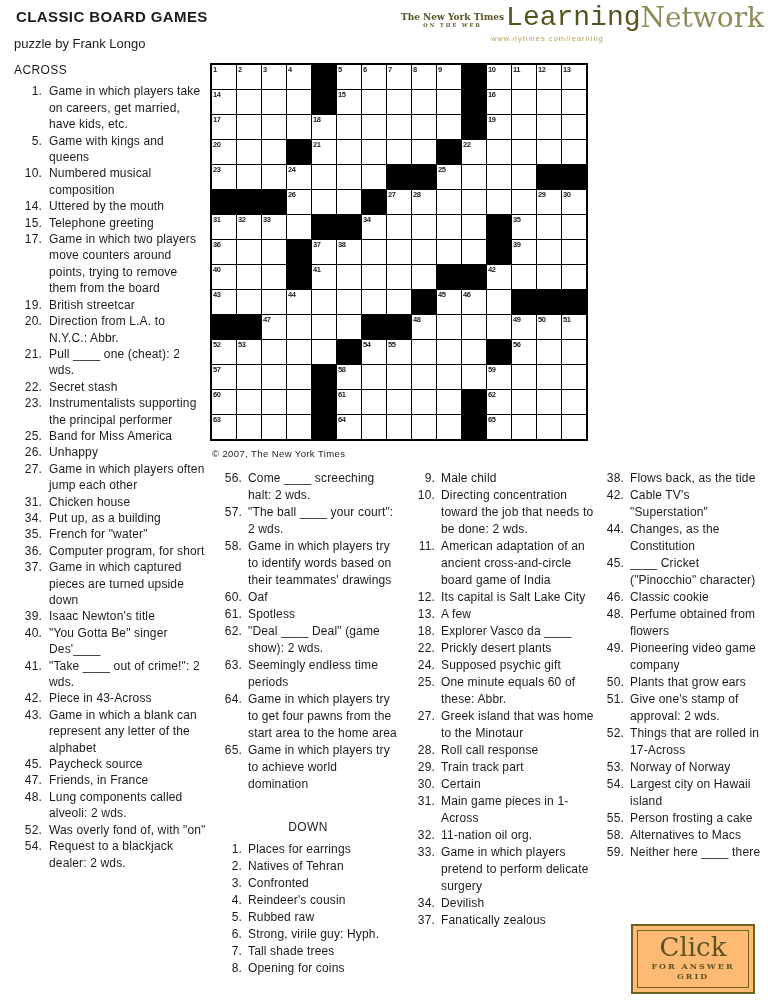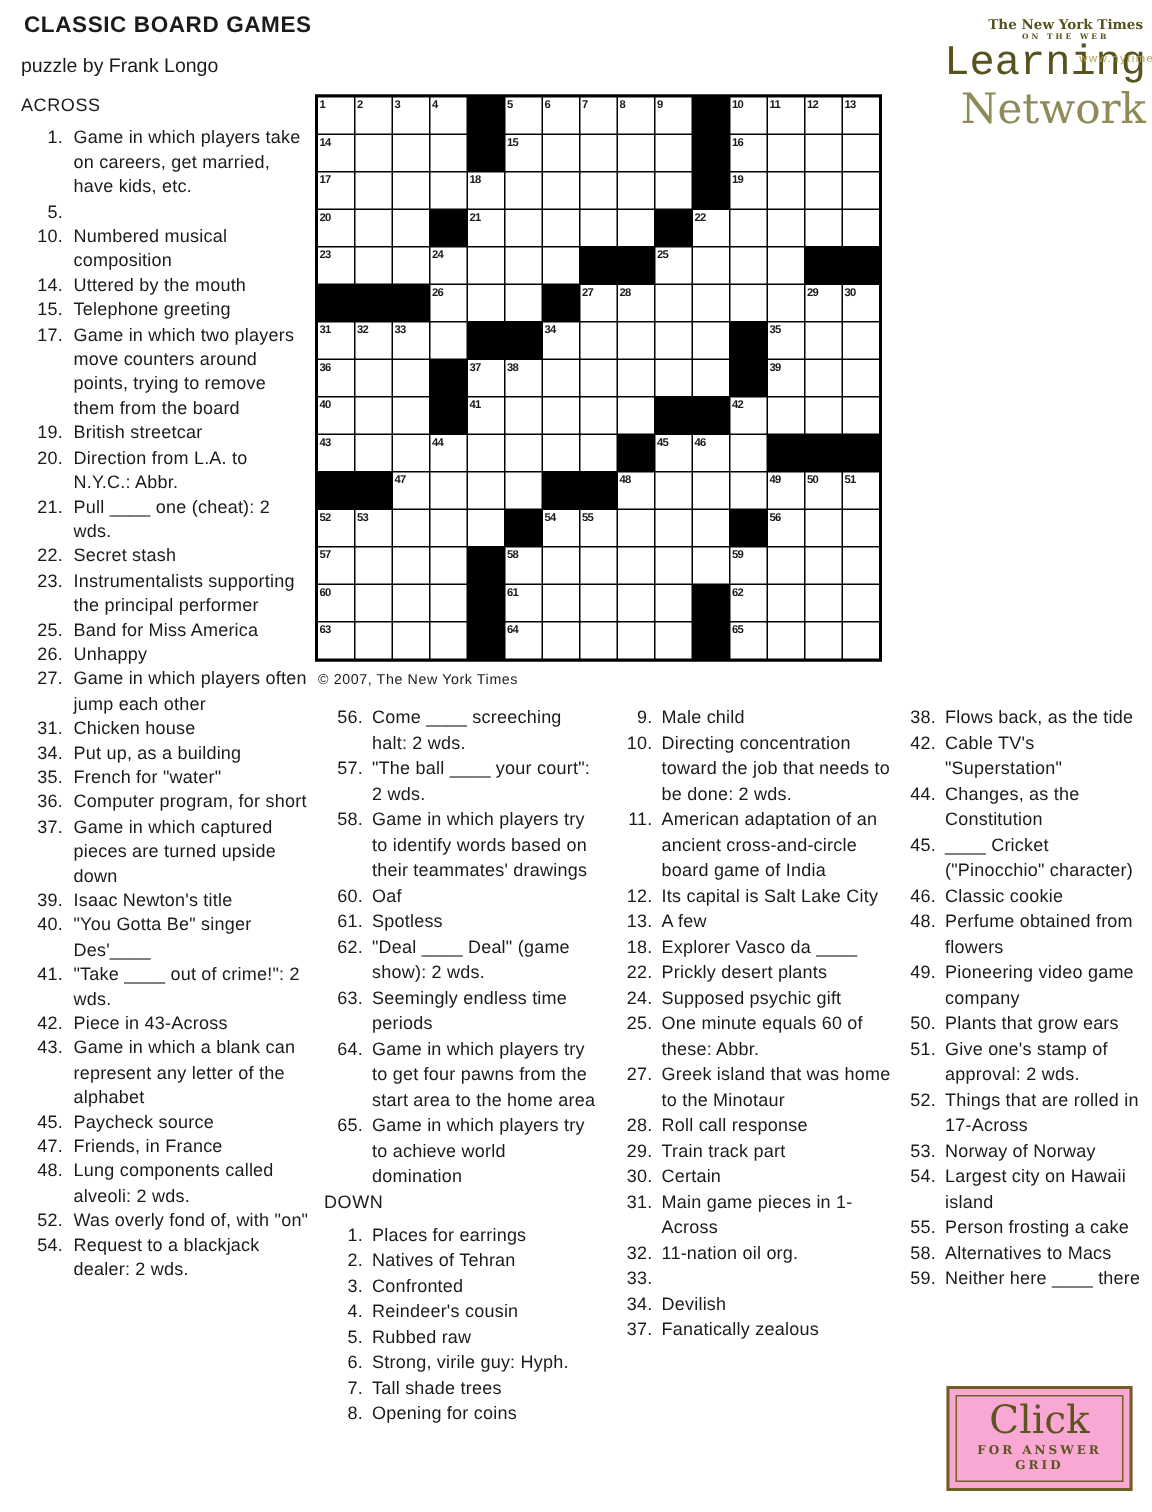--- a/index.html
+++ b/index.html
@@ -5,21 +5,21 @@
   html,body{margin:0;padding:0;}
   body{
     width:768px;height:1008px;position:relative;overflow:hidden;
     background:#ffffff;color:#1b1b1b;
     font-family:"Liberation Sans",sans-serif;
   }
   
   .page-title{position:absolute;left:16px;top:8px;font-size:15px;font-weight:bold;letter-spacing:.4px;}
   .byline{position:absolute;left:14px;top:36px;font-size:13px;}
   .logo{position:absolute;right:4px;top:3px;white-space:nowrap;}
-  .logo-row{display:flex;align-items:flex-end;flex-direction:column;}
+  .logo-row{display:flex;align-items:flex-start;}
   .nyt-bug{text-align:center;margin-top:9px;margin-right:2px;color:#57531f;font-family:"DejaVu Serif",serif;}
   .bug1{font-size:9px;font-weight:bold;letter-spacing:0;}
   .bug2{font-size:5px;font-weight:bold;letter-spacing:2px;}
   .learning{font-family:Liberation Mono, monospace;font-size:28px;line-height:30px;color:#57531f;}
   .network{font-family:"DejaVu Serif",serif;font-size:28px;line-height:30px;color:#8e8b58;}
   .logo-url{position:absolute;left:90px;top:31px;font-size:7.5px;letter-spacing:1px;color:#b4a259;}
   
   .cw-grid{
     position:absolute;left:210px;top:63px;
     display:grid;grid-template-columns:repeat(15,24px);grid-auto-rows:24px;
@@ -29,30 +29,30 @@
   .cw-cell.black{background:#000;}
   .cw-num{position:absolute;top:0;left:1px;font-size:7.5px;line-height:9px;letter-spacing:-.5px;font-weight:bold;}
   .copyright{position:absolute;left:212px;top:448px;font-size:9.5px;letter-spacing:.4px;}
   
   .clue-col{position:absolute;font-size:12px;line-height:16.4px;letter-spacing:.15px;}
   .col-across{left:14px;top:62px;width:192px;}
   .col2{left:216px;top:470px;width:184px;line-height:17px;}
   .col3{left:409px;top:470px;width:186px;line-height:17px;}
   .col4{left:598px;top:470px;width:170px;line-height:17px;}
   .section-head{font-size:12px;font-weight:normal;letter-spacing:.4px;margin:0 0 5px 0;}
-  .down-head{}
+  .down-head{margin-top:26px;text-align:center;}
   ol.clues{list-style:none;margin:0;padding:0;}
   .clue{display:flex;}
   .clue-num{flex:0 0 28px;text-align:right;padding-right:7px;white-space:nowrap;}
   .col2 .clue-num,.col3 .clue-num,.col4 .clue-num{flex-basis:26px;padding-right:6px;}
   .clue-text{flex:1;}
   
   .answer-btn{
     position:absolute;left:631px;top:924px;width:112px;
-    background:#f9a8d4;border:2px solid #6f6023;padding:4px;cursor:pointer;
+    background:#fdba74;border:2px solid #6f6023;padding:4px;cursor:pointer;
   }
   .btn-inner{border:1px solid #6f6023;text-align:center;color:#5c5420;padding:2px 2px 6px;}
   .btn-click{font-family:"DejaVu Serif",serif;font-size:26px;line-height:28px;}
   .btn-sub{font-size:8px;font-weight:bold;letter-spacing:2px;font-family:"DejaVu Serif",serif;}
 </style>
 </head>
 <body>
 
 <div class="page-title">CLASSIC BOARD GAMES</div>
 <div class="byline">puzzle by Frank Longo</div>
@@ -430,20 +430,21 @@
 
 <div class="clue-col col-across">
   <h2 class="section-head">ACROSS</h2>
   <ol class="clues">
       <li class="clue">
         <span class="clue-num">1.</span>
         <span class="clue-text">Game in which players take on careers, get married, have kids, etc.</span>
       </li>
       <li class="clue">
         <span class="clue-num">5.</span>
+        <span class="clue-text">Game with kings and queens</span>
       </li>
       <li class="clue">
         <span class="clue-num">10.</span>
         <span class="clue-text">Numbered musical composition</span>
       </li>
       <li class="clue">
         <span class="clue-num">14.</span>
         <span class="clue-text">Uttered by the mouth</span>
       </li>
       <li class="clue">
@@ -682,20 +683,21 @@
       <li class="clue">
         <span class="clue-num">31.</span>
         <span class="clue-text">Main game pieces in 1-Across</span>
       </li>
       <li class="clue">
         <span class="clue-num">32.</span>
         <span class="clue-text">11-nation oil org.</span>
       </li>
       <li class="clue">
         <span class="clue-num">33.</span>
+        <span class="clue-text">Game in which players pretend to perform delicate surgery</span>
       </li>
       <li class="clue">
         <span class="clue-num">34.</span>
         <span class="clue-text">Devilish</span>
       </li>
       <li class="clue">
         <span class="clue-num">37.</span>
         <span class="clue-text">Fanatically zealous</span>
       </li>
     </ol>

